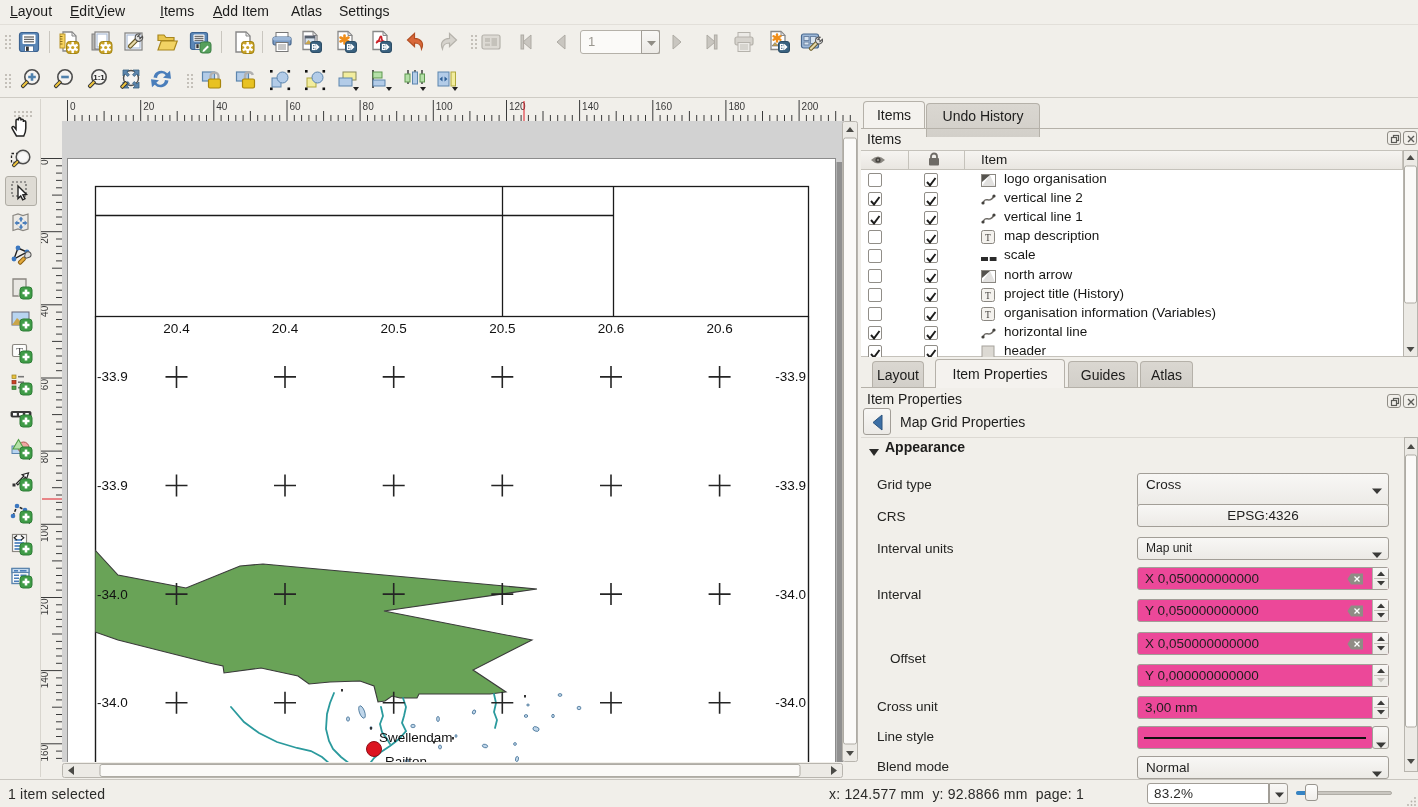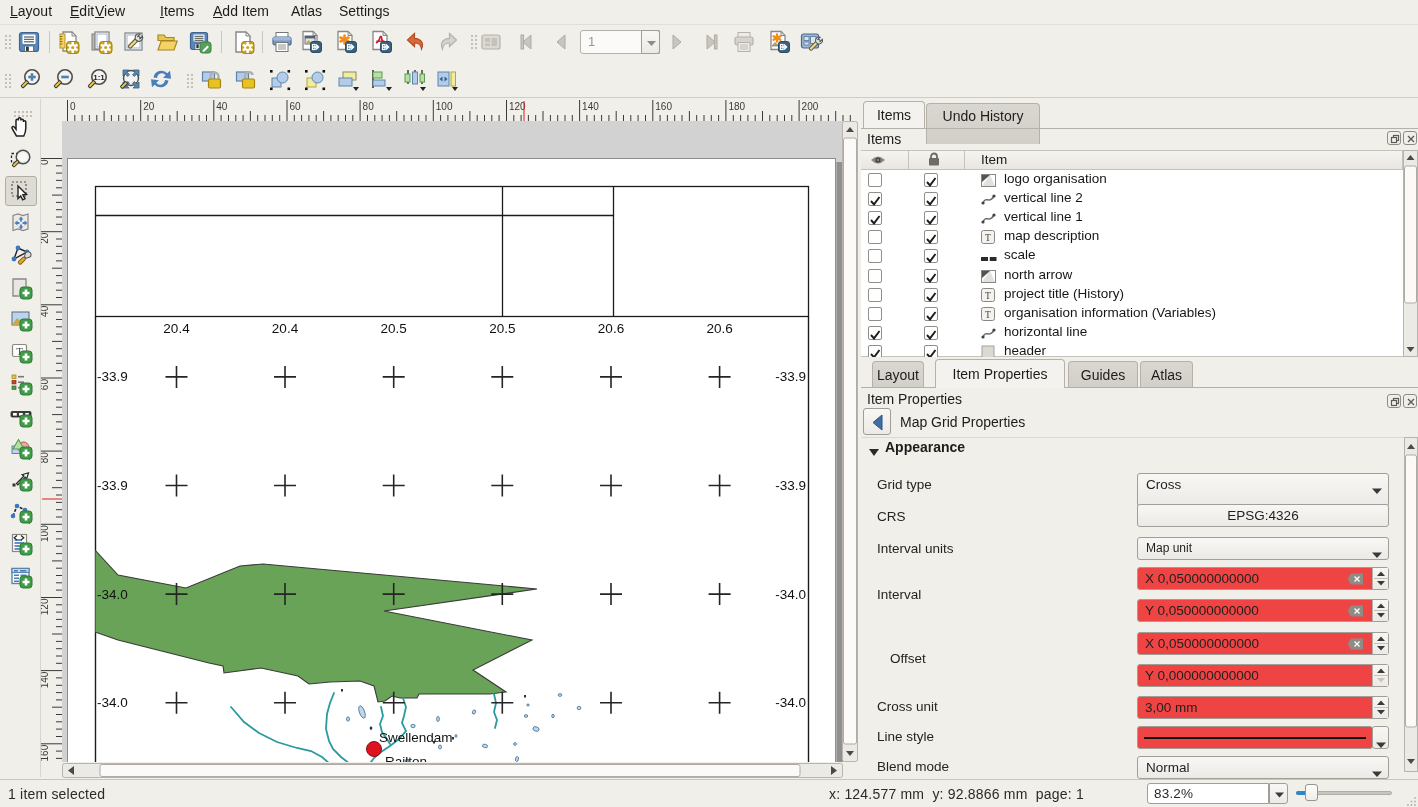--- a/index.html
+++ b/index.html
@@ -9,21 +9,21 @@
 #tb1{left:0;top:26px;width:1418px;height:35px;}
 #tb2{left:0;top:61px;width:1418px;height:37px;border-bottom:1px solid #cfccc5;}
 #leftbar{left:0;top:99px;width:41px;height:678px;border-right:1px solid #d8d5ce;}
 .ticon{position:absolute;}
 .vsep{position:absolute;width:1px;background:#c9c6bf;}
 #statusbar{left:0;top:779px;width:1418px;height:28px;background:#f1efea;border-top:1px solid #c9c6c0;font-size:14px;letter-spacing:0.2px;color:#2a2a28;}
 .panel-title{font-size:14px;color:#1c1c1b;}
 .tab{position:absolute;font-size:14px;color:#1c1c1b;text-align:center;border:1px solid #b5b1a9;border-bottom:none;border-radius:4px 4px 0 0;background:linear-gradient(#dad7d1,#d2cfc9);}
 .tab.active{background:#f4f2ee;height:28px;z-index:3;}
 .cb{position:absolute;width:14px;height:14px;background:#fff;border:1px solid #918e88;border-radius:2px;}
-.field{position:absolute;background:#ef4444;border:1px solid #a29e97;border-radius:3px;font-size:13.5px;color:#1f1f1e;}
+.field{position:absolute;background:#ec4899;border:1px solid #a29e97;border-radius:3px;font-size:13.5px;color:#1f1f1e;}
 .btnface{background:linear-gradient(#f8f7f5,#eceae6);border:1px solid #a29e97;border-radius:3px;}
 .lbl{position:absolute;font-size:13.5px;color:#242422;}
 </style></head><body>
 <div id="menubar" class="abs">
     <span class="mi" style="left:10px"><u>L</u>ayout</span>
     <span class="mi" style="left:70px"><u>E</u>dit</span>
     <span class="mi" style="left:95px"><u>V</u>iew</span>
     <span class="mi" style="left:160px"><u>I</u>tems</span>
     <span class="mi" style="left:213px"><u>A</u>dd Item</span>
     <span class="mi" style="left:291px">Atlas</span>
@@ -860,21 +860,21 @@
       <path d="M4 630 l4 5 4-5z" fill="#4a4a46"></path>
       <rect x="1.5" y="17" width="13" height="606" fill="#fbfaf8" stroke="#aeaba4" rx="2"></rect>
     </svg></div>
 <div class="abs" style="left:62px;top:763px;width:781px;height:15px"><svg width="781" height="15" viewBox="0 0 781 15" style="">
       <rect x="0.5" y="0.5" width="780" height="14" fill="#eceae5" stroke="#b8b5ae" rx="2"></rect>
       <path d="M12 3 l-6 4.5 6 4.5z" fill="#4a4a46"></path>
       <path d="M769 3 l6 4.5 -6 4.5z" fill="#4a4a46"></path>
       <rect x="38" y="1.5" width="700" height="12" fill="#fbfaf8" stroke="#aeaba4" rx="2"></rect>
     </svg></div>
 <div class="tab active" style="left:863px;top:101px;width:62px;height:27px;line-height:27px;">Items</div>
-<div class="tab" style="left:926px;top:103px;width:114px;height:41px;line-height:25px;">Undo History</div>
+<div class="tab" style="left:926px;top:103px;width:114px;height:34px;line-height:25px;">Undo History</div>
 <div class="abs" style="left:861px;top:128px;width:557px;height:1px;background:#b5b1a9"></div>
 <div class="abs panel-title" style="left:867px;top:131px;">Items</div>
 <div class="abs" style="left:1387px;top:131px;width:14px;height:14px;border:1px solid #8f8c85;border-radius:3px;background:#f1efea"><svg width="14" height="14" viewBox="0 0 14 14" style="">
       <rect x="5.5" y="3.5" width="5" height="5" fill="none" stroke="#5a5a56" stroke-width="1.2"></rect>
       <rect x="3.5" y="5.5" width="5" height="5" fill="#f1efea" stroke="#5a5a56" stroke-width="1.2"></rect>
     </svg></div>
 <div class="abs" style="left:1403px;top:131px;width:14px;height:14px;border:1px solid #8f8c85;border-radius:3px;background:#f1efea"><svg width="14" height="14" viewBox="0 0 14 14" style="">
       <path d="M4 4 l6 6 M10 4 l-6 6" stroke="#5a5a56" stroke-width="1.4"></path>
     </svg></div>
 <div class="abs" style="left:861px;top:150px;width:542px;height:20px;background:linear-gradient(#f6f4f1,#e9e6e1);border:1px solid #c5c2bb;border-left:none;">

